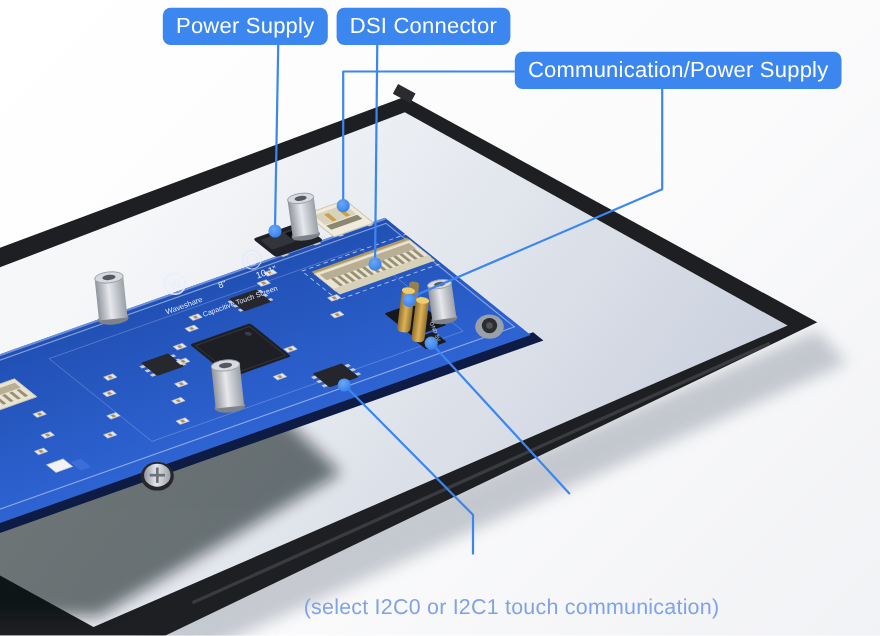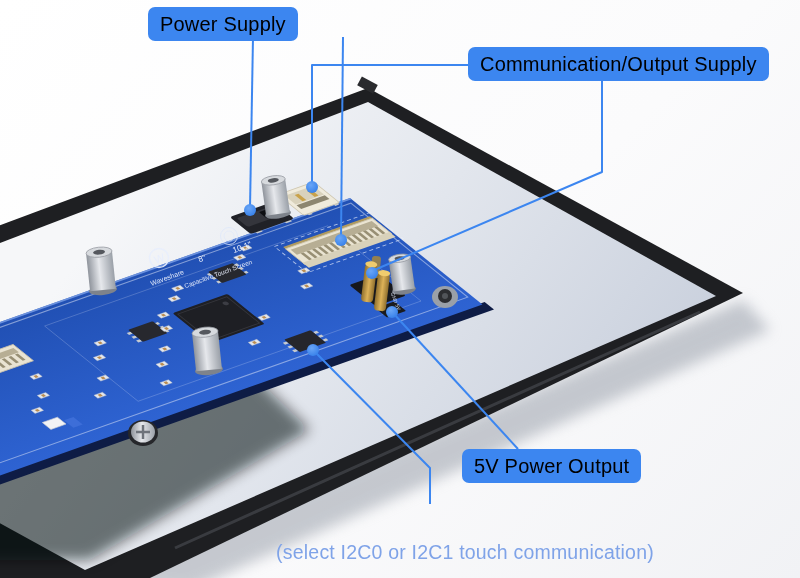--- a/index.html
+++ b/index.html
@@ -4,21 +4,21 @@
 <style>
   html,body{margin:0;padding:0;background:#fff;}
   #stage{
     position:relative;width:800px;height:578px;overflow:hidden;
     background:linear-gradient(135deg,#ffffff 0%,#fbfbfc 55%,#f1f2f5 100%);
     font-family:"Liberation Sans",sans-serif;
   }
   #scene{position:absolute;left:0;top:0;}
   .chip{
     position:absolute;
-    background:#3C86F0;color:#000000;
+    background:#3C86F0;color:#ffffff;
     font-size:20px;line-height:1;font-weight:400;
     padding:7px 12px;border-radius:7px;white-space:nowrap;
     letter-spacing:0.2px;
   }
   .note{
     position:absolute;left:120px;top:541px;width:690px;
     text-align:center;color:#7FA3E8;font-size:19.5px;letter-spacing:0.2px;
   }
 </style>
 </head>
@@ -294,17 +294,17 @@
     <circle cx="250" cy="210" r="6"></circle>
     <circle cx="341" cy="240" r="6"></circle>
     <circle cx="312" cy="187" r="6"></circle>
     <circle cx="372" cy="273" r="6"></circle>
     <circle cx="392" cy="312" r="6"></circle>
     <circle cx="313" cy="350" r="6"></circle>
   </g>
 </svg>
 
 <div class="chip" style="left:148px;top:7px">Power Supply</div>
-<div class="chip" style="left:468px;top:47px">Communication/Output Supply</div>
-<div class="chip" style="left:462px;top:449px">5V Power Output</div>
+<div class="chip" style="left:306px;top:7px">DSI Connector</div>
+<div class="chip" style="left:468px;top:47px">Communication/Power Supply</div>
 <div class="note">(select I2C0 or I2C1 touch communication)</div>
 
 </div>
 
 </body></html>

